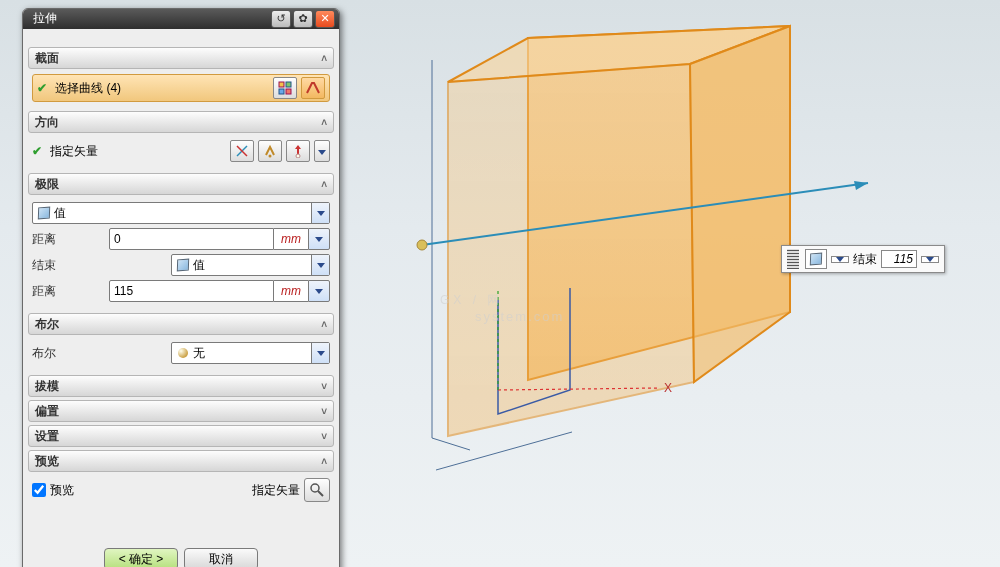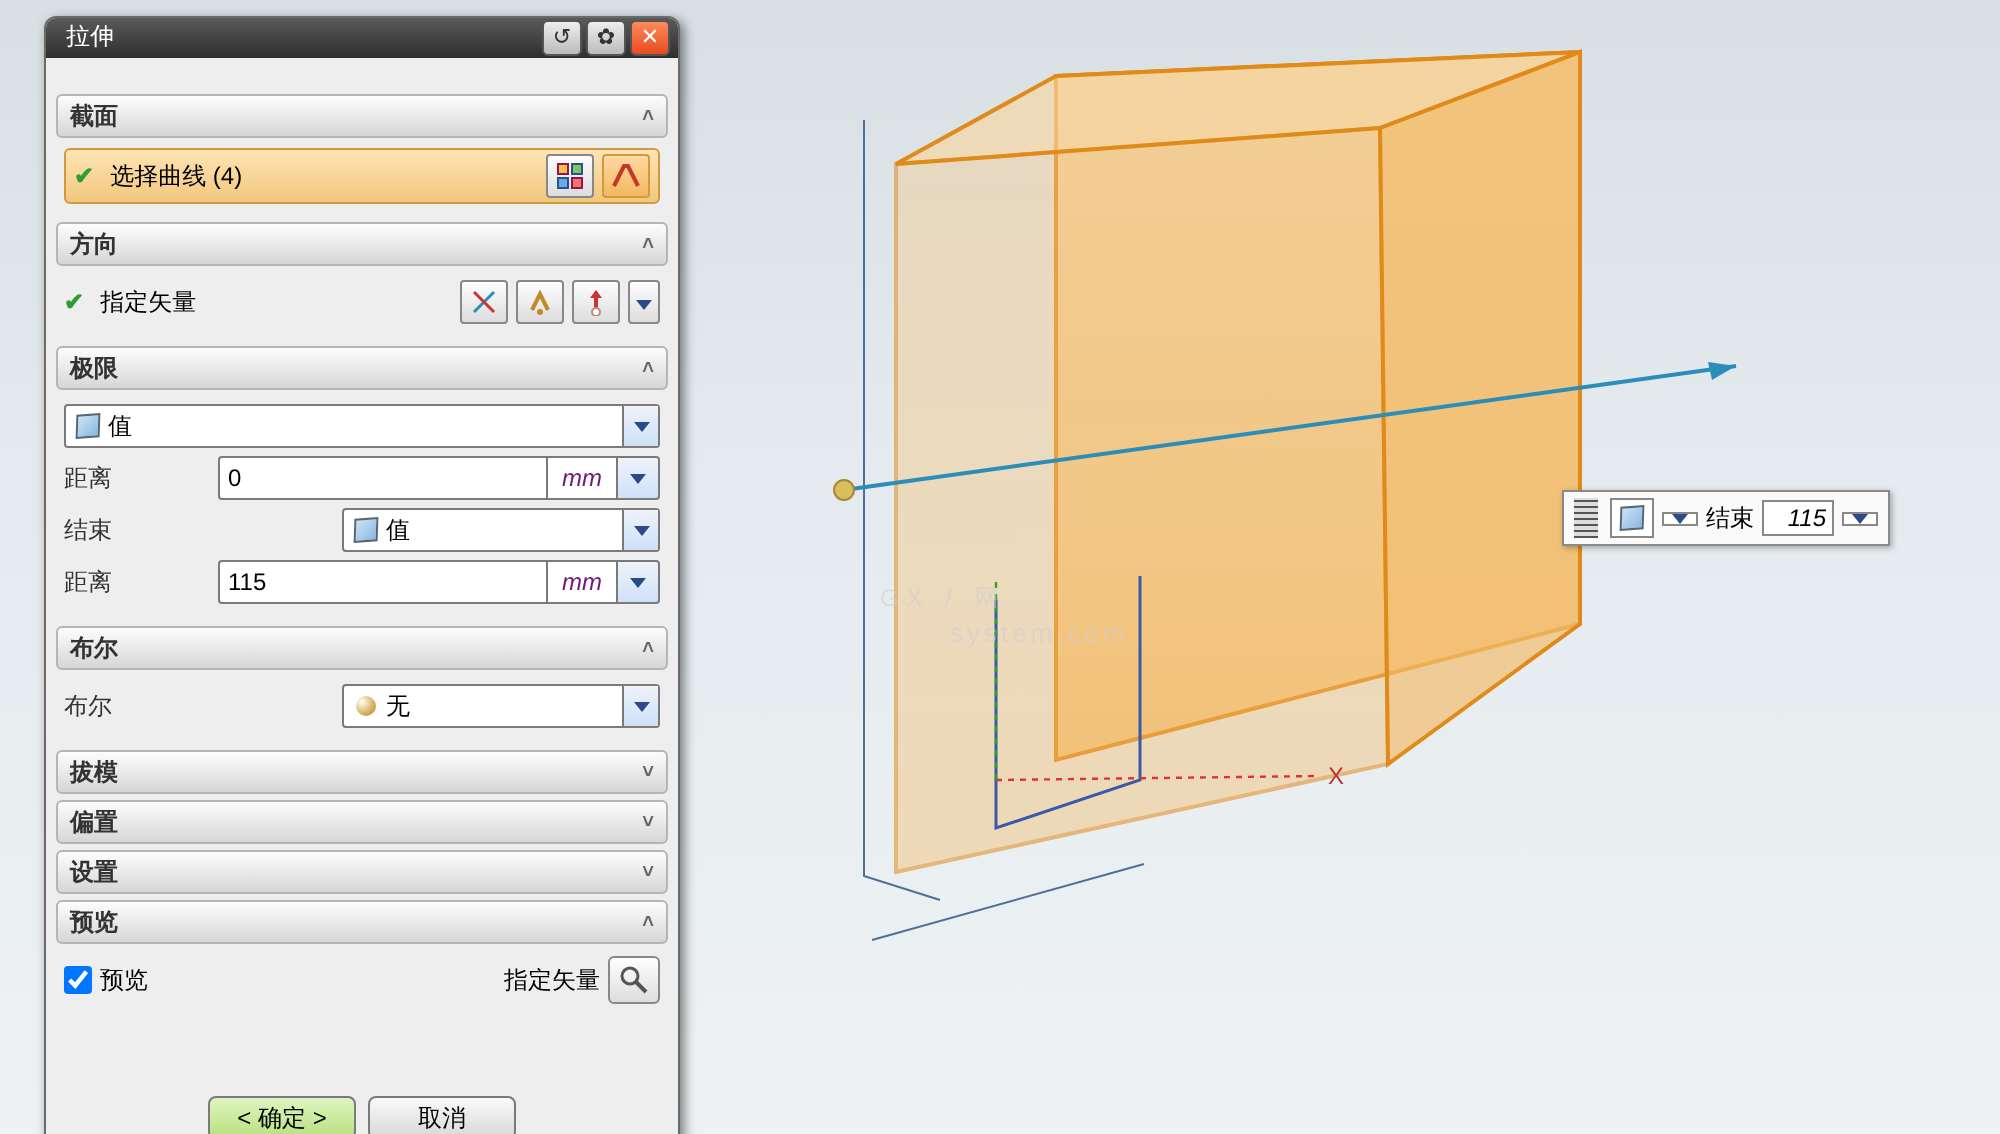--- a/index.html
+++ b/index.html
@@ -43,21 +43,21 @@
   .btn-sq { width:24px;height:22px;border:1px solid #888;background:linear-gradient(#fefefe,#ddd);display:flex;align-items:center;justify-content:center;border-radius:2px;}
   .btn-sq.orange { background:linear-gradient(#ffd9a3,#f3b860); border-color:#d19a3f;}
   
   .combo { flex:1; height:22px; border:1px solid #7a7a7a; background:#fff; display:flex; align-items:center; padding-left:4px; border-radius:2px;}
   .combo .cb-ico { width:14px;height:14px;margin-right:3px;display:flex;align-items:center;justify-content:center;}
   .combo .cb-txt { flex:1; }
   .combo .cb-dd { width:18px;height:100%;border-left:1px solid #7a7a7a;background:linear-gradient(#eef3fb,#cfe0f7);display:flex;align-items:center;justify-content:center;}
   
   .numrow { display:flex;align-items:center;gap:0;}
   .numrow input { flex:1;height:22px;border:1px solid #7a7a7a;padding:0 4px;border-radius:2px 0 0 2px;}
-  .numrow .unit { width:34px;height:22px;border:1px solid #7a7a7a;border-left:0;border-right:0;font-style:italic;color:#701a75;text-align:center;line-height:20px;background:#fff;}
+  .numrow .unit { width:34px;height:22px;border:1px solid #7a7a7a;border-left:0;border-right:0;font-style:italic;color:#b91c1c;text-align:center;line-height:20px;background:#fff;}
   .numrow .spin { width:22px;height:22px;border:1px solid #7a7a7a;background:linear-gradient(#eef3fb,#cfe0f7);display:flex;align-items:center;justify-content:center;border-radius:0 2px 2px 0;}
   
   .prev-row { display:flex; align-items:center; padding:6px 4px; gap:4px;}
   .prev-row .sp{flex:1;}
   .prev-row .mag { width:26px;height:24px;border:1px solid #888;background:linear-gradient(#fefefe,#ddd);border-radius:3px;display:flex;align-items:center;justify-content:center;}
   
   .footer { display:flex; justify-content:center; gap:6px; padding:6px 0 8px; }
   .pbtn { min-width:74px; height:22px; border:1px solid #7a7a7a; border-radius:4px; background:linear-gradient(#fafafa,#d8d8d8); display:flex;align-items:center;justify-content:center;margin-top:34px;}
   .pbtn.ok { background:linear-gradient(#e0f5c1,#b6e07d);}
   input[type=checkbox]{width:14px;height:14px;}

